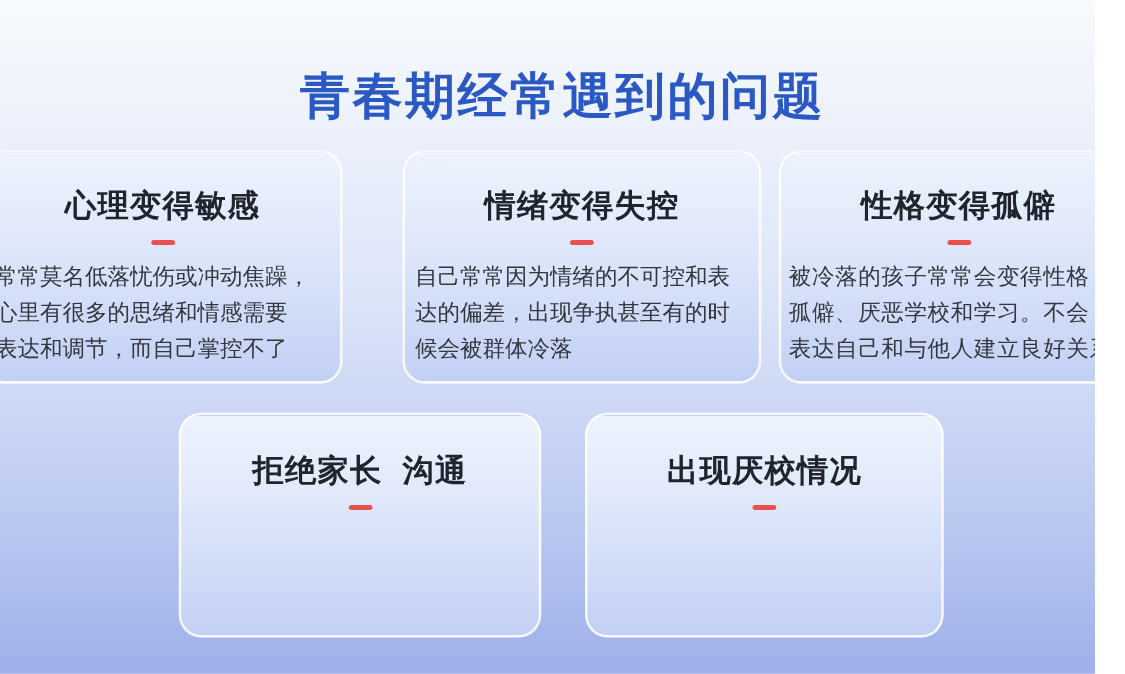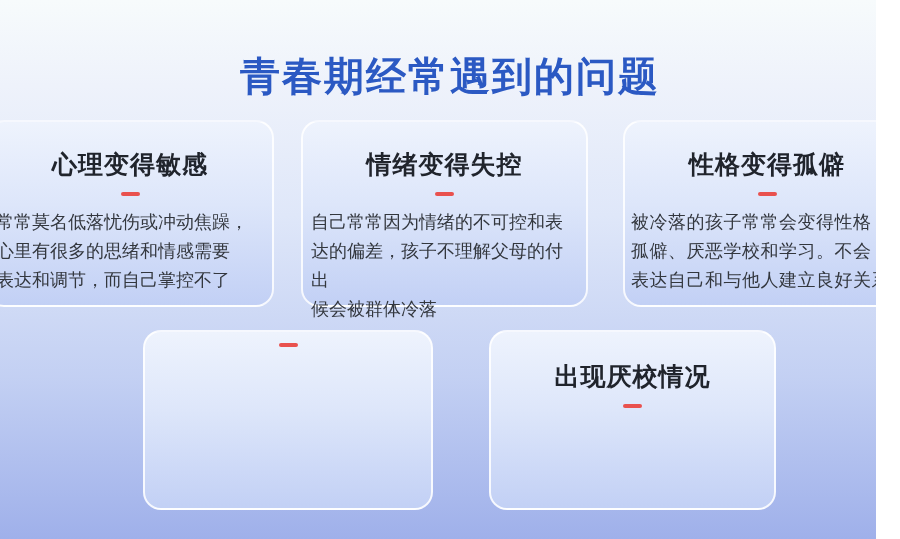--- a/index.html
+++ b/index.html
@@ -44,25 +44,25 @@
     margin-top:13px;
     padding:0 8px;
     font-size:18px;
     line-height:29px;
     text-align:left;
     color:#33373e;
     white-space:pre-line;
   }
   
   .card-1{left:-14px; top:120px; width:288px; height:187px;}
-  .card-2{left:301px; top:120px; width:287px; height:187px;}
+  .card-2{left:322px; top:120px; width:287px; height:187px;}
   .card-3{left:623px; top:120px; width:288px; height:187px;}
   
   .card-4{left:143px; top:330px; width:290px; height:180px;}
-  .card-5{left:489px; top:330px; width:287px; height:180px;}
+  .card-5{left:468px; top:330px; width:287px; height:180px;}
   .card-4 .card-title,.card-5 .card-title{margin-top:28px;}
   .card-3 .card-body{padding:0 6px;letter-spacing:0.5px;}
 </style>
 </head>
 <body>
 
 <div class="canvas">
 
   <h1 class="main-title">青春期经常遇到的问题</h1>
 
@@ -71,33 +71,34 @@
     <div class="dash"></div>
     <div class="card-body">常常莫名低落忧伤或冲动焦躁，
 心里有很多的思绪和情感需要
 表达和调节，而自己掌控不了</div>
   </div>
 
   <div class="card card-2">
     <div class="card-title">情绪变得失控</div>
     <div class="dash"></div>
     <div class="card-body">自己常常因为情绪的不可控和表
-达的偏差，孩子不理解父母的付出
+达的偏差，出现争执甚至有的时
 候会被群体冷落</div>
   </div>
 
   <div class="card card-3">
     <div class="card-title">性格变得孤僻</div>
     <div class="dash"></div>
     <div class="card-body">被冷落的孩子常常会变得性格
 孤僻、厌恶学校和学习。不会
 表达自己和与他人建立良好关系</div>
   </div>
 
   <div class="card card-4">
+    <div class="card-title">拒绝家长 沟通</div>
     <div class="dash"></div>
   </div>
 
   <div class="card card-5">
     <div class="card-title">出现厌校情况</div>
     <div class="dash"></div>
   </div>
 
 </div>
 

